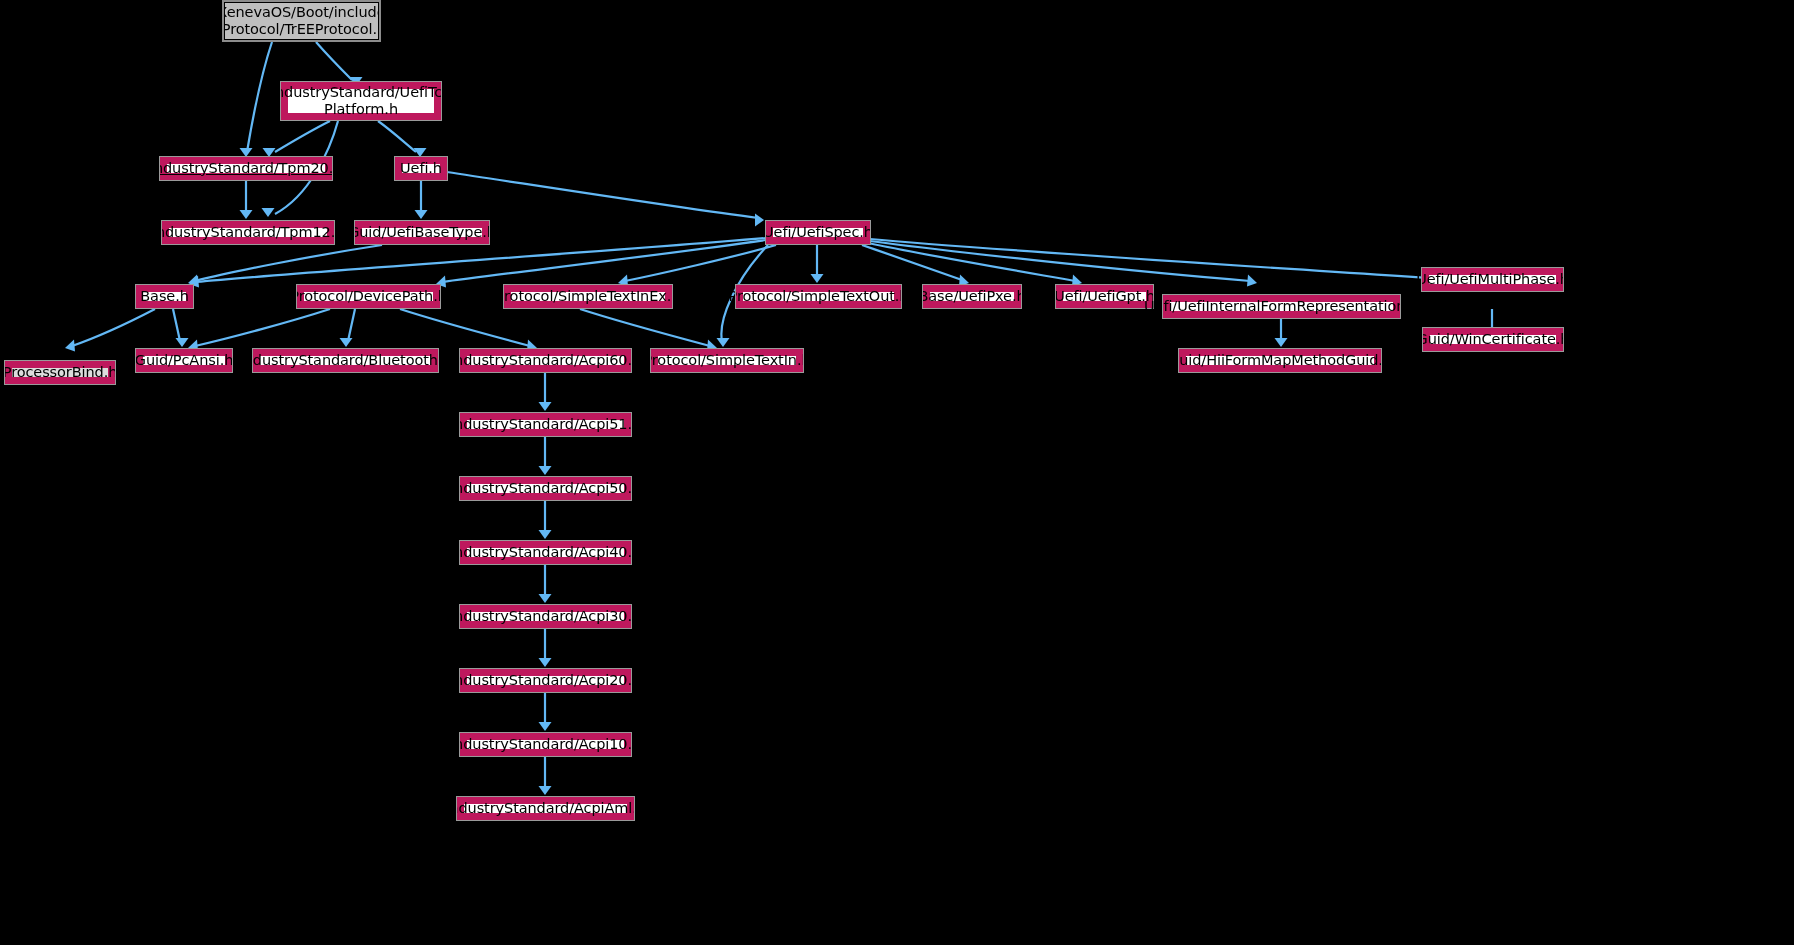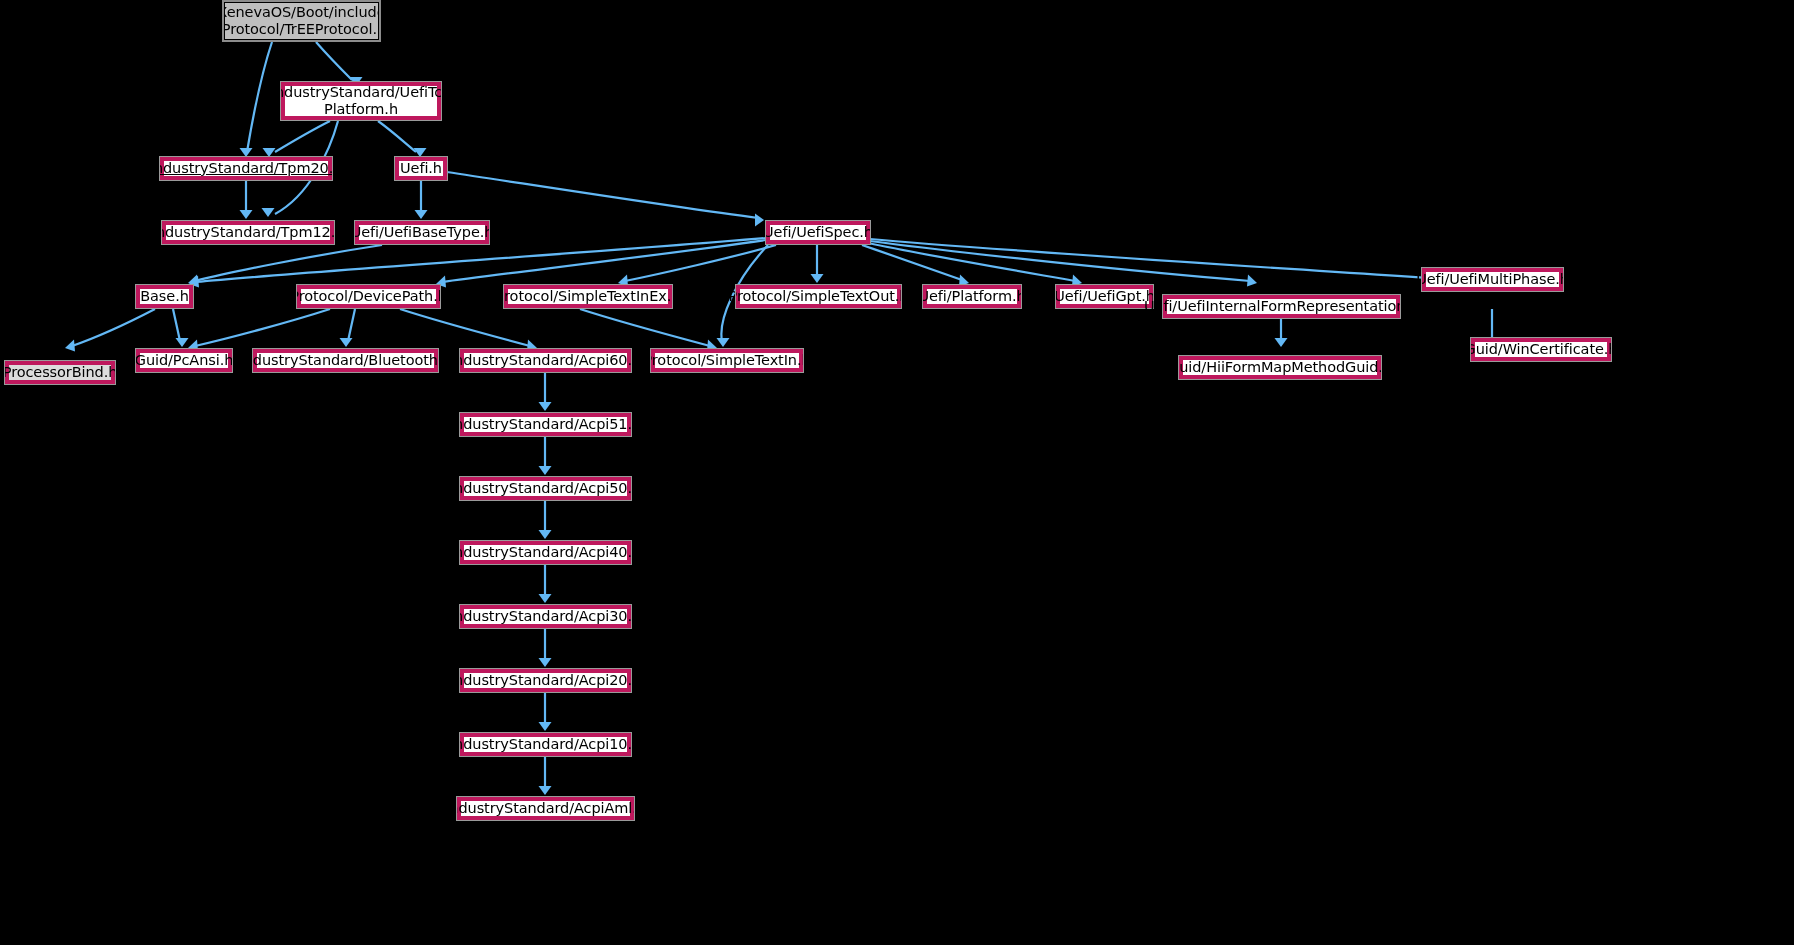--- a/index.html
+++ b/index.html
@@ -24,21 +24,21 @@
     pointer-events: none;
   }
   .node {
     position: absolute;
     box-sizing: border-box;
     display: flex;
     align-items: center;
     justify-content: center;
     text-align: center;
     background: #ffffff;
-    border: 4px solid #be185d;
+    border: 7px solid #be185d;
     outline: 1px solid #9a9a9a;
     color: #000000;
     font-size: 14.5px;
     line-height: 1.18;
     letter-spacing: -0.1px;
     white-space: pre-line;
     z-index: 5;
   }
   .node.root {
     background: #bfbfbf;
@@ -123,37 +123,37 @@
       <polygon points="545,795 538.5,786 551.5,786" fill="#63b8f5"></polygon>
     </svg>
   <div id="nodes-layer">
       <div class="node root" style="left: 224px; top: 2px; width: 155px; height: 38px;">XenevaOS/Boot/include
 /Protocol/TrEEProtocol.h</div>
       <div class="node" style="left: 281px; top: 82px; width: 160px; height: 38px;">IndustryStandard/UefiTcg
 Platform.h</div>
       <div class="node" style="left: 160px; top: 157px; width: 172px; height: 23px; text-decoration: underline;">IndustryStandard/Tpm20.h</div>
       <div class="node" style="left: 395px; top: 157px; width: 52px; height: 23px;">Uefi.h</div>
       <div class="node" style="left: 162px; top: 221px; width: 172px; height: 23px;">IndustryStandard/Tpm12.h</div>
-      <div class="node" style="left: 355px; top: 221px; width: 134px; height: 23px;">Uefi/UefiBaseType.h</div>
+      <div class="node" style="left: 355px; top: 221px; width: 134px; height: 23px;">Guid/UefiBaseType.h</div>
       <div class="node" style="left: 766px; top: 221px; width: 104px; height: 23px;">Uefi/UefiSpec.h</div>
       <div class="node" style="left: 136px; top: 285px; width: 57px; height: 23px;">Base.h</div>
       <div class="node" style="left: 297px; top: 285px; width: 143px; height: 23px;">Protocol/DevicePath.h</div>
       <div class="node" style="left: 504px; top: 285px; width: 168px; height: 23px;">Protocol/SimpleTextInEx.h</div>
       <div class="node" style="left: 736px; top: 285px; width: 165px; height: 23px;">Protocol/SimpleTextOut.h</div>
-      <div class="node" style="left: 923px; top: 285px; width: 98px; height: 23px;">Uefi/Platform.h</div>
+      <div class="node" style="left: 923px; top: 285px; width: 98px; height: 23px;">Base/UefiPxe.h</div>
       <div class="node" style="left: 1043px; top: 285px; width: 97px; height: 23px; margin-left: 13px;">Uefi/UefiGpt.h</div>
       <div class="node" style="left: 1163px; top: 295px; width: 237px; height: 23px;">Uefi/UefiInternalFormRepresentation.h</div>
       <div class="node" style="left: 1422px; top: 268px; width: 141px; height: 23px;">Uefi/UefiMultiPhase.h</div>
       <div class="node shaded" style="left: 5px; top: 349px; width: 110px; height: 23px;">ProcessorBind.h</div>
       <div class="node" style="left: 136px; top: 349px; width: 96px; height: 23px;">Guid/PcAnsi.h</div>
       <div class="node" style="left: 253px; top: 349px; width: 185px; height: 23px;">IndustryStandard/Bluetooth.h</div>
       <div class="node" style="left: 460px; top: 349px; width: 171px; height: 23px;">IndustryStandard/Acpi60.h</div>
       <div class="node" style="left: 651px; top: 349px; width: 152px; height: 23px;">Protocol/SimpleTextIn.h</div>
-      <div class="node" style="left: 1179px; top: 349px; width: 202px; height: 23px; margin-top: 7px;">Guid/HiiFormMapMethodGuid.h</div>
-      <div class="node" style="left: 1423px; top: 338px; width: 140px; height: 23px; margin-left: 48px;">Guid/WinCertificate.h</div>
+      <div class="node" style="left: 1179px; top: 349px; width: 202px; height: 23px;">Guid/HiiFormMapMethodGuid.h</div>
+      <div class="node" style="left: 1423px; top: 328px; width: 140px; height: 23px;">Guid/WinCertificate.h</div>
       <div class="node" style="left: 460px; top: 413px; width: 171px; height: 23px;">IndustryStandard/Acpi51.h</div>
       <div class="node" style="left: 460px; top: 477px; width: 171px; height: 23px;">IndustryStandard/Acpi50.h</div>
       <div class="node" style="left: 460px; top: 541px; width: 171px; height: 23px;">IndustryStandard/Acpi40.h</div>
       <div class="node" style="left: 460px; top: 605px; width: 171px; height: 23px;">IndustryStandard/Acpi30.h</div>
       <div class="node" style="left: 460px; top: 669px; width: 171px; height: 23px;">IndustryStandard/Acpi20.h</div>
       <div class="node" style="left: 460px; top: 733px; width: 171px; height: 23px;">IndustryStandard/Acpi10.h</div>
       <div class="node" style="left: 457px; top: 797px; width: 177px; height: 23px;">IndustryStandard/AcpiAml.h</div>
     </div>
 </div>
 

